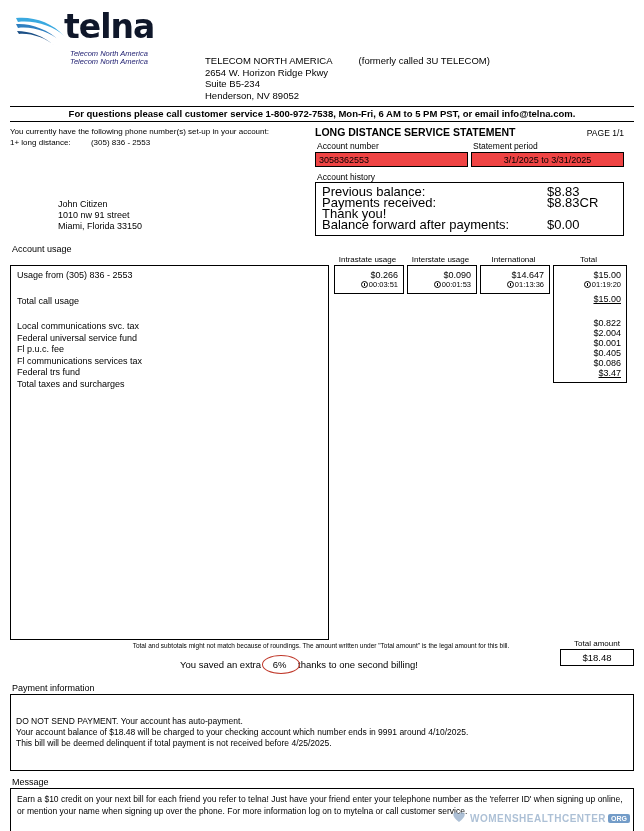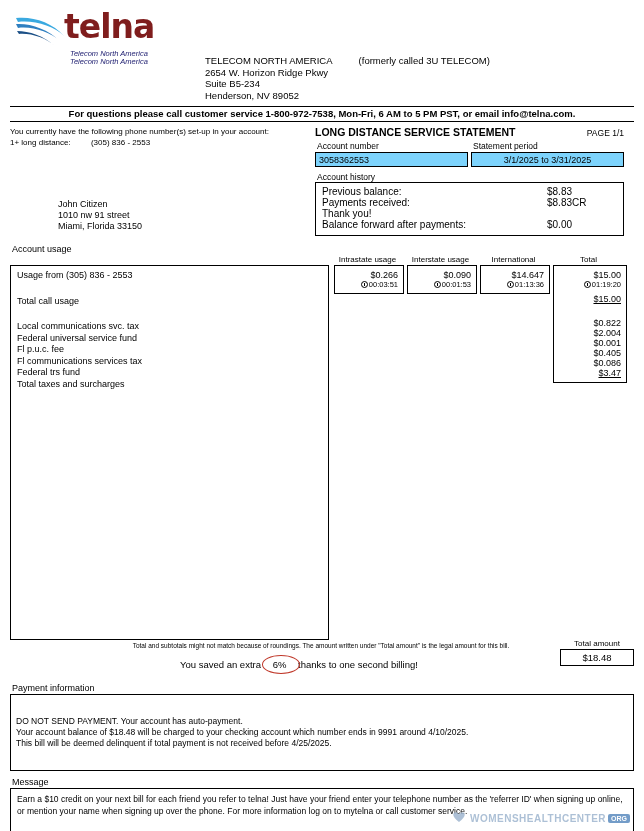--- a/index.html
+++ b/index.html
@@ -24,21 +24,21 @@
     align-items: flex-start;
     padding: 10px 14px 0 14px;
   }
   .logo-block { width: 185px; position: relative; }
   .logo-wrap { display: flex; align-items: flex-start; }
   .logo-swoosh { width: 52px; height: 44px; position: relative; }
   .logo-text {
     font-family: "DejaVu Sans", sans-serif;
     font-size: 33px;
     font-weight: bold;
-    color: #7f1d1d;
+    color: #0f172a;
     letter-spacing: -1px;
     line-height: 34px;
     margin-left: -2px;
   }
   .logo-sub {
     font-size: 7.5px;
     color: #1b1b6e;
     font-style: italic;
     margin-left: 56px;
     margin-top: -4px;
@@ -94,30 +94,30 @@
   .stmt-title .page-no { font-size: 8.5px; font-weight: normal; }
 
   .acct-row { display: flex; }
   .acct-col { width: 50%; }
   .acct-label { font-size: 8.5px; padding: 1px 0 1px 2px; }
   .acct-value {
     border: 1px solid #000;
     font-size: 9px;
     padding: 2px 3px;
     height: 15px;
-    background: #7dd3fc;
+    background: #ef4444;
   }
   .acct-col.right .acct-value { text-align: center; }
   .acct-col.right { margin-left: 3px; }
 
   .hist-label { font-size: 8.5px; margin-top: 5px; padding-left: 2px; }
   .hist-box {
     border: 1px solid #000;
     padding: 3px 6px 5px 6px;
-    font-size: 10px;
+    font-size: 13px;
   }
   .hist-line { display: flex; justify-content: space-between; line-height: 11px; }
   .hist-line .amt { width: 70px; text-align: left; }
 
   
   .usage-label { font-size: 9px; padding: 8px 0 1px 12px; }
   .usage-wrap {
     margin: 0 10px;
     display: flex;
     align-items: stretch;

